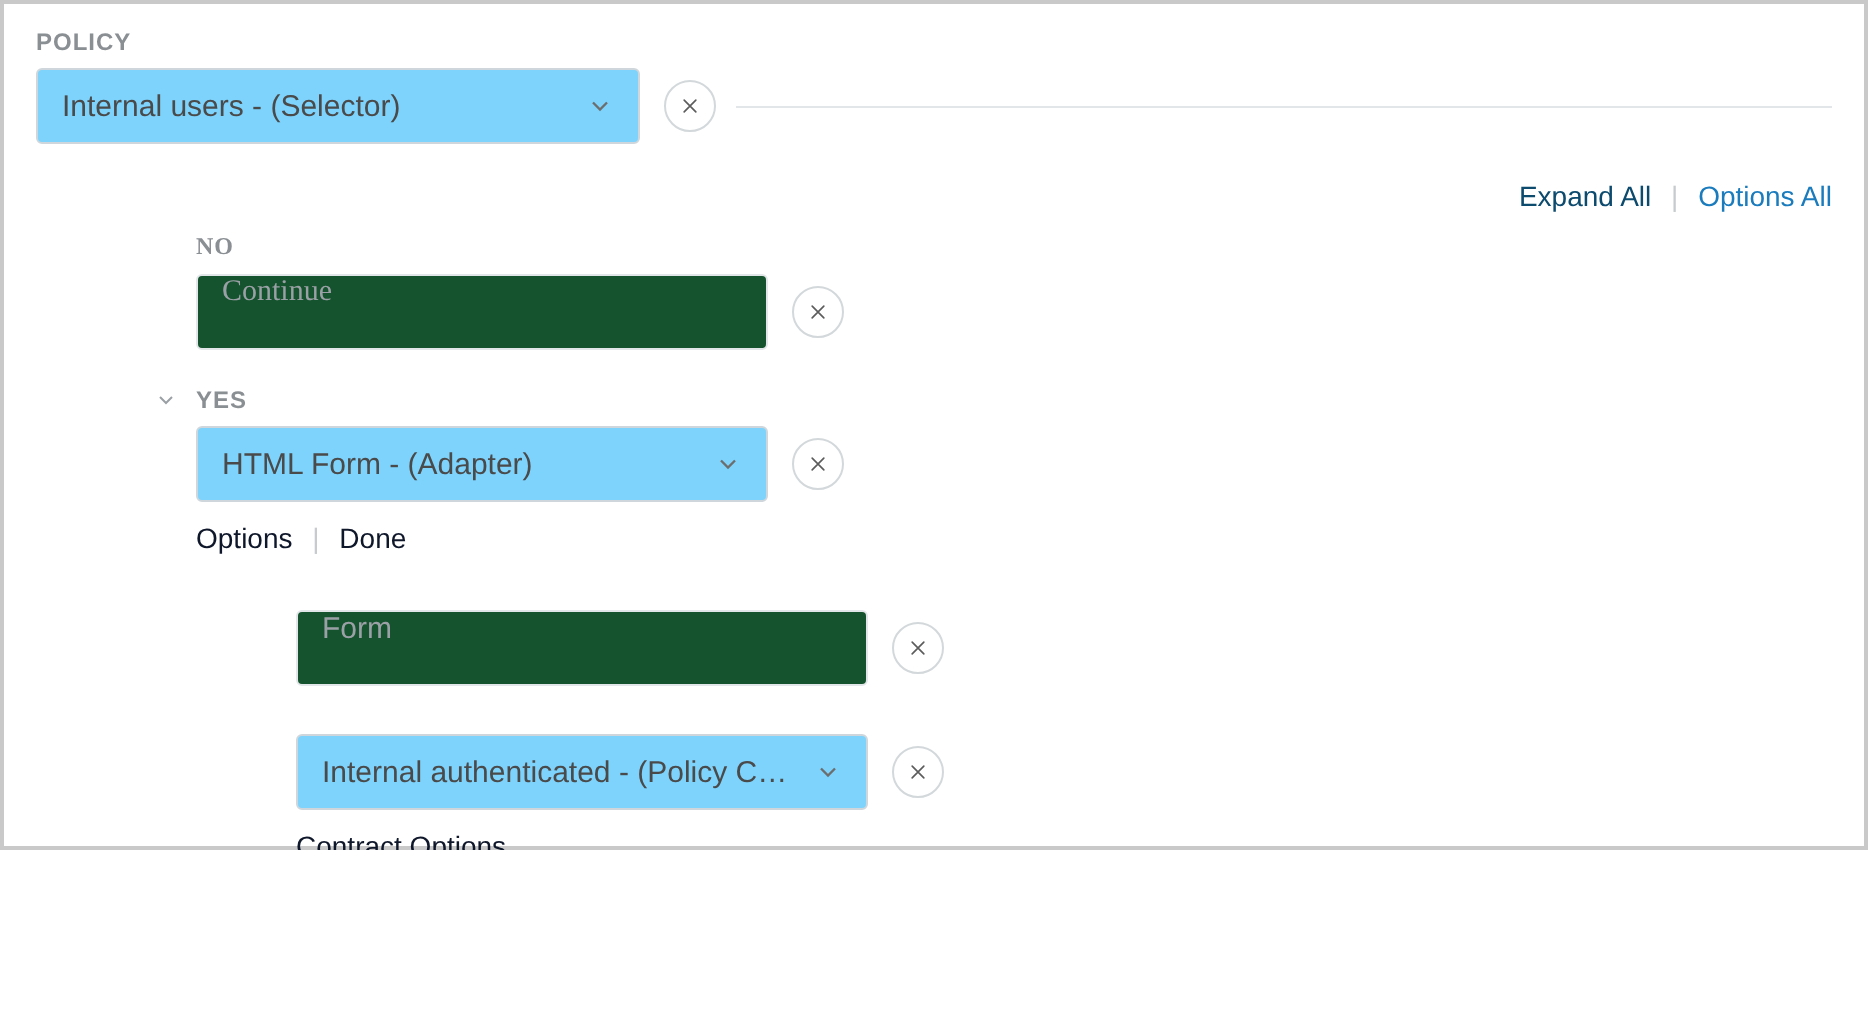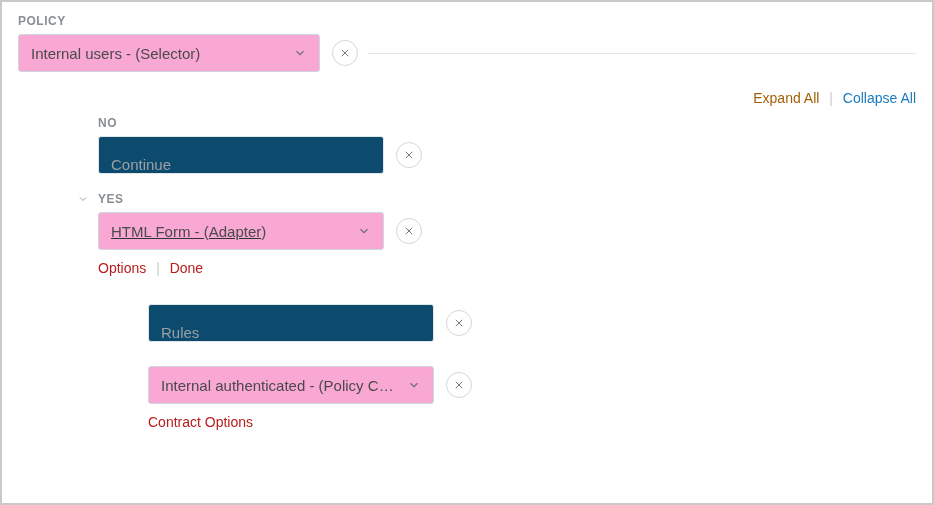--- a/index.html
+++ b/index.html
@@ -5,21 +5,21 @@
   * { box-sizing: border-box; }
   body {
     margin: 0;
     font-family: -apple-system, BlinkMacSystemFont, "Segoe UI", Arial, sans-serif;
     font-size: 14px;
     color: #333;
     background: #fff;
   }
   .frame {
     width: 934px;
-    height: 505px;
+    height: 425px;
     border: 2px solid #c9c9c9;
     padding: 12px 16px 32px 16px;
     position: relative;
   }
   .policy-label {
     font-size: 12px;
     font-weight: 600;
     letter-spacing: 0.5px;
     color: #8a8f94;
     text-transform: uppercase;
@@ -27,21 +27,21 @@
   .top-row {
     display: flex;
     align-items: center;
     margin-top: 6px;
     position: relative;
   }
   .selectbox {
     display: flex;
     align-items: center;
     justify-content: space-between;
-    background: #f9a8d4;
+    background: #7dd3fc;
     border: 1px solid #cfd7dc;
     border-radius: 3px;
     height: 38px;
     padding: 0 12px;
     color: #4a4a4a;
     cursor: pointer;
     font-size: 15px;
   }
   .selectbox.root { width: 302px; }
   .selectbox.mid  { width: 286px; }
@@ -75,49 +75,49 @@
     border-top: 1px solid #e3e6e8;
     margin-left: 10px;
   }
   .expand-row {
     text-align: right;
     margin-top: 18px;
     font-size: 14px;
     color: #8a8f94;
   }
   .expand-row .link { color: #1a7bbd; cursor: pointer; }
-  .expand-row .dim  { color: #a16207; cursor: pointer; }
+  .expand-row .dim  { color: #0c4a6e; cursor: pointer; }
   .sep { color: #c7cbce; margin: 0 6px; }
   .branch-label {
     font-size: 12px;
     font-weight: 600;
     letter-spacing: 0.5px;
     color: #8a8f94;
     text-transform: uppercase;
   }
   .readonlybox {
     display: flex;
-    align-items: flex-end;
+    align-items: flex-start;
     border: 1px solid #e3e6e8;
     border-radius: 3px;
     height: 38px;
     padding: 0 12px;
     color: #9aa0a5;
     font-size: 15px;
-    background: #0c4a6e;
+    background: #14532d;
   }
   .readonlybox.mid  { width: 286px; }
   .readonlybox.leaf { width: 286px; }
   .row { display: flex; align-items: center; }
   .links-row {
     margin-top: 10px;
     font-size: 14px;
   }
-  .links-row .link { color: #b91c1c; cursor: pointer; }
-  .level1 { margin-left: 80px; margin-top: 10px; }
+  .links-row .link { color: #0f172a; cursor: pointer; }
+  .level1 { margin-left: 80px; margin-top: 10px; font-family: Liberation Serif, serif; }
   .level2 { margin-left: 50px; margin-top: 12px; }
   .yes-header { display: flex; align-items: flex-start; margin-top: 18px; }
   .expand-chev {
     width: 14px; height: 14px; margin-right: 8px; cursor: pointer;
     display: flex; align-items: center; justify-content: center;
   }
   .expand-chev svg { width: 12px; height: 12px; display:block; }
   .expand-chev path { stroke: #9aa0a5; stroke-width: 2; fill: none; }
   .space6 { height: 6px; }
   .ellipsis { white-space: nowrap; overflow: hidden; text-overflow: ellipsis; max-width: calc(100% - 22px); }
@@ -142,21 +142,21 @@
       <svg viewBox="0 0 24 24">
           <path d="M5 5l14 14M19 5L5 19"></path>
         </svg>
     </div>
     <div class="hline"></div>
   </div>
 
   <div class="expand-row">
     <span class="dim">Expand All</span>
     <span class="sep">|</span>
-    <span class="link">Collapse All</span>
+    <span class="link">Options All</span>
   </div>
 
   <div class="level1">
     <div class="branch-label">NO</div>
     <div class="space6"></div>
     <div class="row">
       <div class="readonlybox mid">
         <span>Continue</span>
       </div>
       <div class="closebtn">
@@ -170,21 +170,21 @@
   <div style="margin-left: 58px;">
     <div class="yes-header">
       <span class="expand-chev">
         <svg viewBox="0 0 24 24">
             <path d="M6 9l6 6 6-6"></path>
           </svg>
       </span>
       <span class="branch-label">YES</span>
     </div>
     <div class="space6"></div>
-    <div class="row" style="margin-left:22px;text-decoration:underline;">
+    <div class="row" style="margin-left:22px;">
       <div class="selectbox mid">
         <span class="ellipsis">HTML Form - (Adapter)</span>
         <span class="chev">
           <svg viewBox="0 0 24 24">
               <path d="M6 9l6 6 6-6"></path>
             </svg>
         </span>
       </div>
       <div class="closebtn">
         <svg viewBox="0 0 24 24">
@@ -195,21 +195,21 @@
     <div class="links-row" style="margin-left:22px;">
       <span class="link">Options</span>
       <span class="sep">|</span>
       <span class="link">Done</span>
     </div>
 
     <div class="level2" style="margin-left:72px; margin-top:22px;">
       <div class="space6"></div>
       <div class="row">
         <div class="readonlybox leaf">
-          <span>Rules</span>
+          <span>Form</span>
         </div>
         <div class="closebtn">
           <svg viewBox="0 0 24 24">
               <path d="M5 5l14 14M19 5L5 19"></path>
             </svg>
         </div>
       </div>
     </div>
 
     <div class="level2" style="margin-left:72px; margin-top:18px;">

